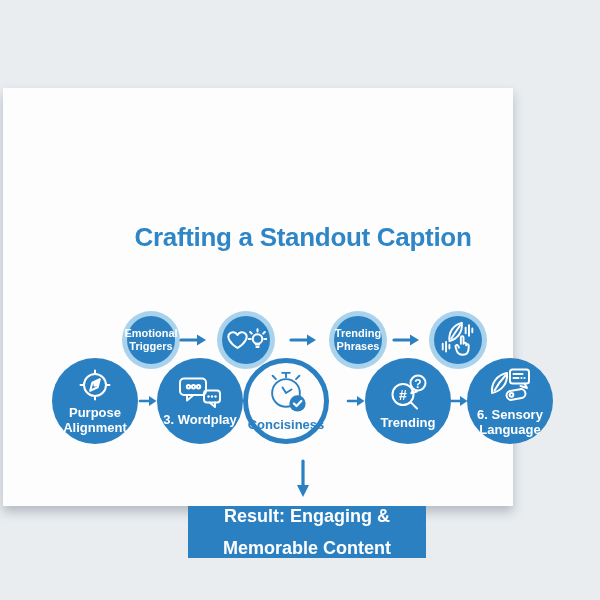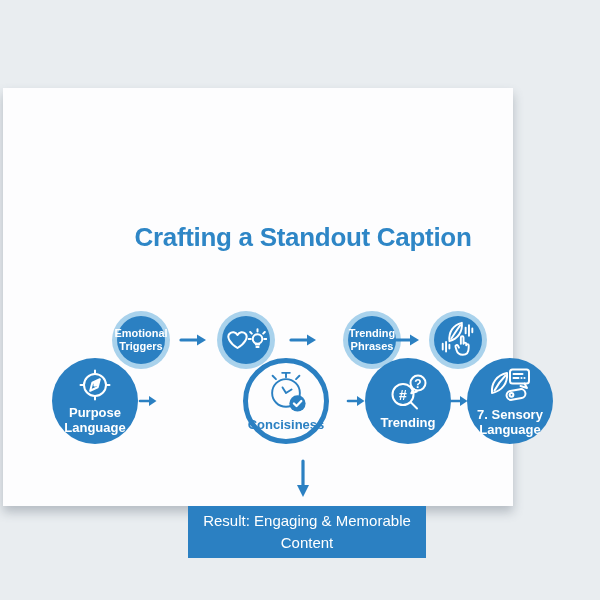--- a/index.html
+++ b/index.html
@@ -40,33 +40,33 @@
   .icon{display:block}
   .icon-white{color:var(--white)}
   .icon-blue{color:var(--primary)}
   .arrow{position:absolute}
   .arrow line{stroke:var(--primary)}
   .arrow polygon{fill:var(--primary)}
   .banner{
     position:absolute;left:185px;top:418px;width:238px;height:52px;background:var(--primary);
     display:flex;align-items:center;justify-content:center;text-align:center;
   }
-  .banner-label{font-size:15px;line-height:22px;font-weight:normal;color:var(--white);width:212px}
+  .banner-label{font-size:18px;line-height:32px;font-weight:bold;color:var(--white);width:212px}
   svg .stroke{fill:none;stroke:currentColor;stroke-width:2;stroke-linecap:round;stroke-linejoin:round}
   svg text{font-family:"Liberation Sans",sans-serif;font-weight:bold;fill:currentColor}
 </style>
 </head>
 <body>
 
 <div class="stage">
   <div class="card">
 
     <h1 class="title">Crafting a Standout Caption</h1>
 
-    <div class="ring-circle" style="left:109px;top:223px">
+    <div class="ring-circle" style="left:119px;top:223px">
       <div class="inner">
         <span class="s-label">Emotional Triggers</span>
       </div>
     </div>
 
     <svg class="arrow" style="left:175px;top:244px" width="30" height="16">
       <line x1="3" y1="8" x2="20" y2="8" stroke-width="3.2" stroke-linecap="round"></line>
       <polygon points="19,2.5 28,8 19,13.5"></polygon>
     </svg>
 
@@ -79,21 +79,21 @@
           <path class="stroke" d="M32.5 5.4 V3.2 M26.8 7.6 L25.2 6 M38.2 7.6 L39.8 6 M25.8 13 H23.6 M39.2 13 H41.4" stroke-width="1.6"></path>
         </svg>
       </div>
     </div>
 
     <svg class="arrow" style="left:285px;top:244px" width="30" height="16">
       <line x1="3" y1="8" x2="20" y2="8" stroke-width="3.2" stroke-linecap="round"></line>
       <polygon points="19,2.5 28,8 19,13.5"></polygon>
     </svg>
 
-    <div class="ring-circle" style="left:340px;top:223px">
+    <div class="ring-circle" style="left:326px;top:223px">
       <div class="inner">
         <span class="s-label">Trending Phrases</span>
       </div>
     </div>
 
     <svg class="arrow" style="left:388px;top:244px" width="30" height="16">
       <line x1="3" y1="8" x2="20" y2="8" stroke-width="3.2" stroke-linecap="round"></line>
       <polygon points="19,2.5 28,8 19,13.5"></polygon>
     </svg>
 
@@ -110,28 +110,43 @@
     </div>
 
     <div class="big-circle" style="left:49px">
       <svg class="icon icon-white" width="34" height="34" viewBox="0 0 34 34">
         <circle class="stroke" cx="17" cy="17" r="11"></circle>
         <path class="stroke" d="M17 2.5 V5 M17 29 V31.5 M2.5 17 H5 M29 17 H31.5" stroke-width="1.8"></path>
         <polygon class="stroke" points="17,9.5 20.5,17 17,24.5 13.5,17" transform="rotate(40 17 17)" stroke-width="1.7"></polygon>
         <polygon points="17,9.5 20.5,17 13.5,17" transform="rotate(40 17 17)" fill="currentColor"></polygon>
         <circle cx="17" cy="17" r="1.7" fill="currentColor"></circle>
       </svg>
-      <span class="b-label">Purpose Language</span>
+      <span class="b-label">Purpose Alignment</span>
     </div>
 
     <svg class="arrow" style="left:135px;top:306px" width="20" height="14">
       <line x1="2" y1="7" x2="12" y2="7" stroke-width="2.6" stroke-linecap="round"></line>
       <polygon points="11,2 18.5,7 11,12"></polygon>
     </svg>
 
+    <div class="big-circle" style="left:154px">
+      <svg class="icon icon-white" width="44" height="33" viewBox="0 0 44 33">
+        <rect class="stroke" x="2" y="2.5" width="26" height="16.5" rx="4"></rect>
+        <path class="stroke" d="M9 19 v5.5 l6.5 -5.5"></path>
+        <circle class="stroke" cx="10.5" cy="10.8" r="1.7" stroke-width="1.3"></circle>
+        <circle class="stroke" cx="15.5" cy="10.8" r="1.7" stroke-width="1.3"></circle>
+        <circle class="stroke" cx="20.5" cy="10.8" r="1.7" stroke-width="1.3"></circle>
+        <rect class="stroke" x="26" y="14.5" width="16" height="12" rx="3"></rect>
+        <path class="stroke" d="M37 26.5 v4.5 l-5.5 -4.5"></path>
+        <circle cx="30.5" cy="20.5" r="1.2" fill="currentColor"></circle>
+        <circle cx="34" cy="20.5" r="1.2" fill="currentColor"></circle>
+        <circle cx="37.5" cy="20.5" r="1.2" fill="currentColor"></circle>
+      </svg>
+      <span class="b-label">3. Wordplay</span>
+    </div>
 
     <svg class="arrow" style="left:240px;top:306px" width="20" height="14">
       <line x1="2" y1="7" x2="12" y2="7" stroke-width="2.6" stroke-linecap="round"></line>
       <polygon points="11,2 18.5,7 11,12"></polygon>
     </svg>
 
     <div class="big-circle outline" style="left:240px">
       <svg class="icon icon-blue" width="46" height="44" viewBox="0 0 48 46">
         <path class="stroke" d="M20 3 h8 M24 3 v4.5" stroke-width="2.3"></path>
         <path class="stroke" d="M34.5 9.5 l3.5 -3.5 M13.5 9.5 l-3.5 -3.5" stroke-width="2.3"></path>
@@ -170,21 +185,21 @@
         <path class="stroke" d="M5 27 C4 17 10 9 20 7 C21 17 15 25 5 27 Z" stroke-width="1.8"></path>
         <path class="stroke" d="M7.5 24.5 C10 20 14 14 18.5 9.5" stroke-width="1.4"></path>
         <rect class="stroke" x="23" y="3.5" width="19" height="14" rx="2.5" stroke-width="1.8"></rect>
         <path class="stroke" d="M26.5 8 h9 M26.5 12 h5" stroke-width="1.6"></path>
         <circle cx="37.5" cy="12" r="1.1" fill="currentColor"></circle>
         <circle cx="34.5" cy="12" r="1.1" fill="currentColor"></circle>
         <path class="stroke" d="M37.5 17.5 l2.5 4.5 l-6.5 -2" stroke-width="1.6"></path>
         <rect class="stroke" x="19.5" y="24" width="19" height="9" rx="4.5" transform="rotate(-10 29 28.5)" stroke-width="1.8"></rect>
         <circle class="stroke" cx="24.5" cy="28.8" r="1.9" stroke-width="1.4"></circle>
       </svg>
-      <span class="b-label">7. Sensory Language</span>
+      <span class="b-label">6. Sensory Language</span>
     </div>
 
     <svg class="arrow" style="left:291px;top:370px" width="18" height="42">
       <line x1="9" y1="3" x2="9" y2="28" stroke-width="3.2" stroke-linecap="round"></line>
       <polygon points="3,27 9,39 15,27"></polygon>
     </svg>
 
     <div class="banner">
       <span class="banner-label">Result: Engaging &amp; Memorable Content</span>
     </div>

